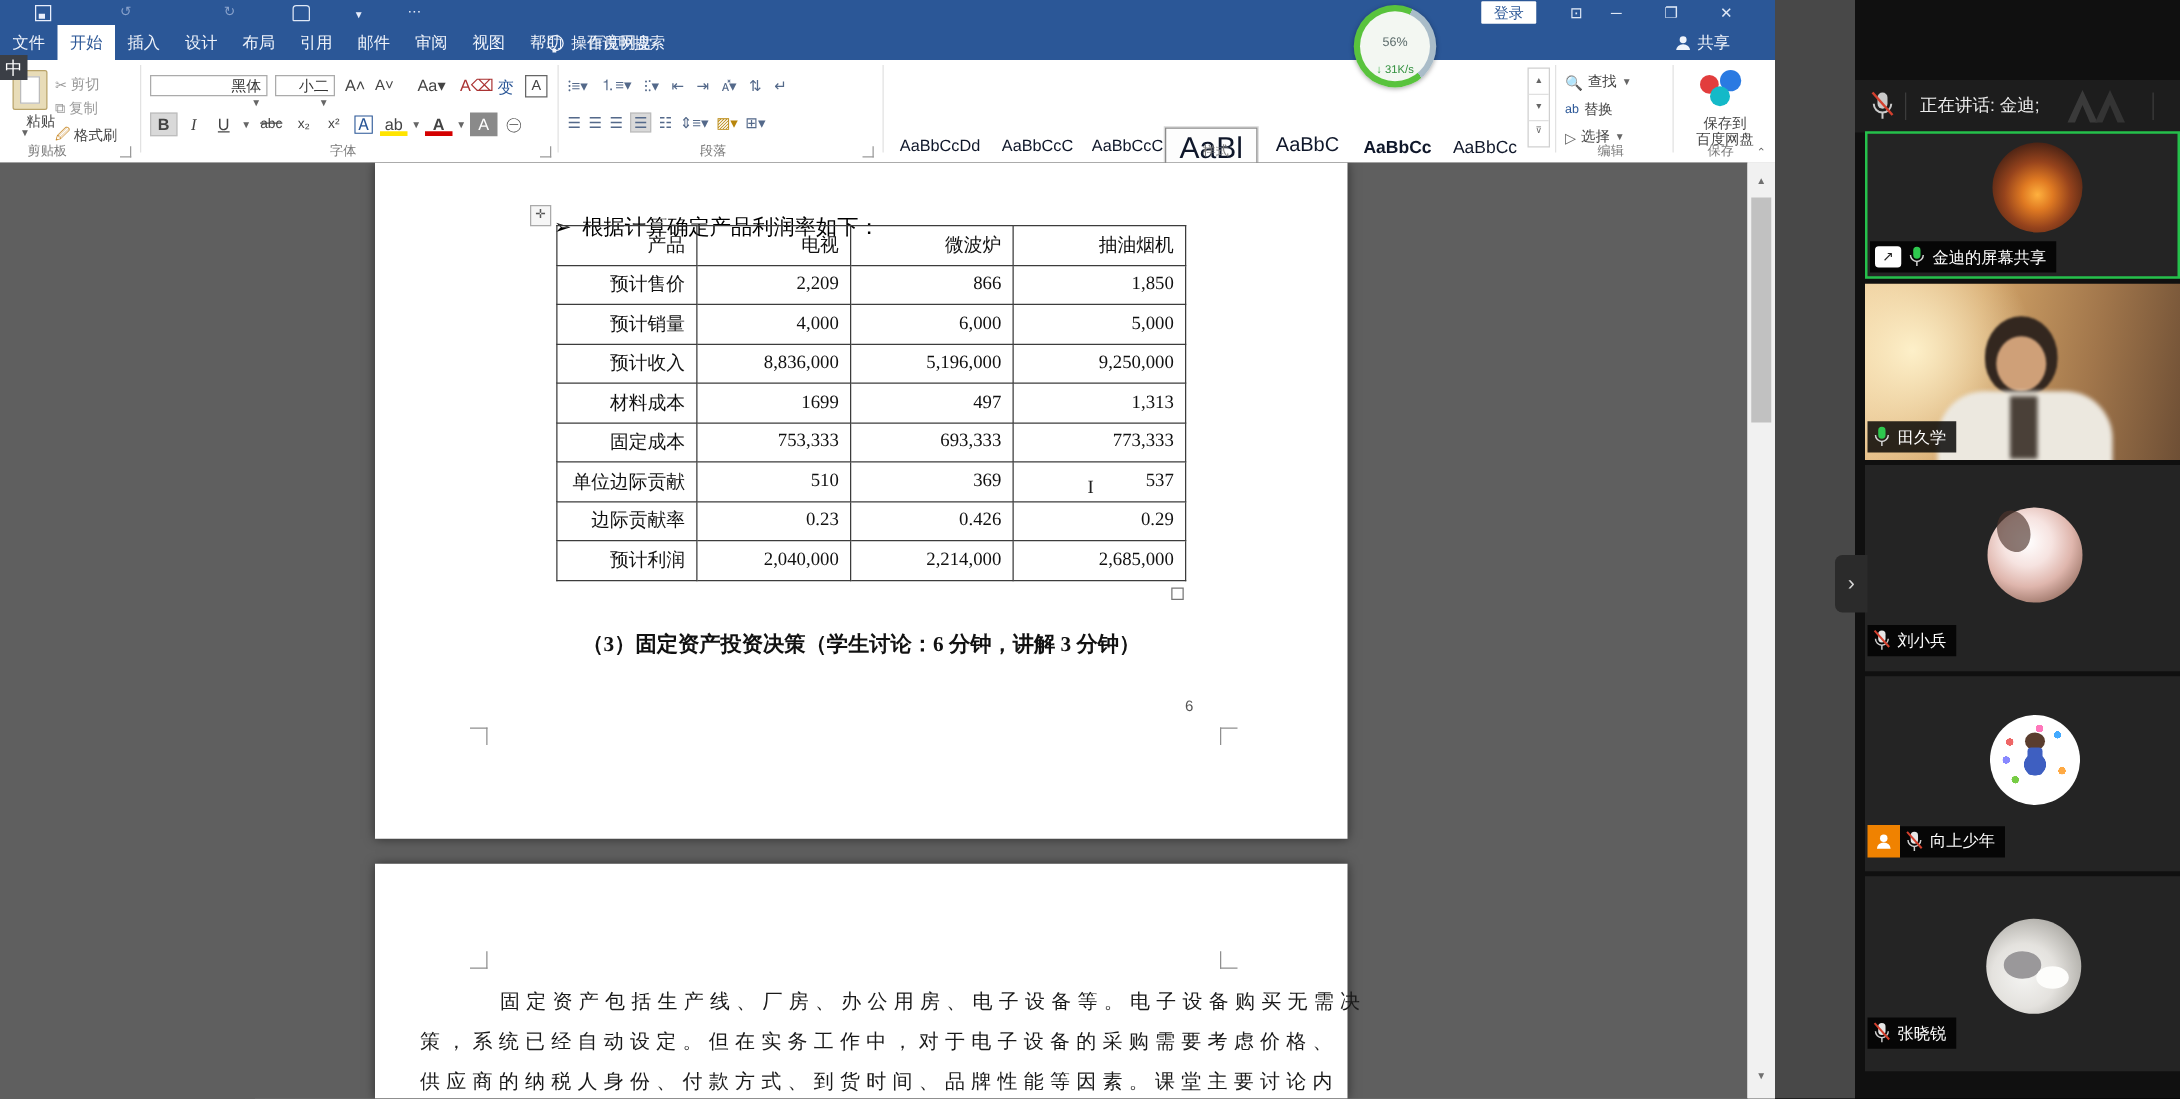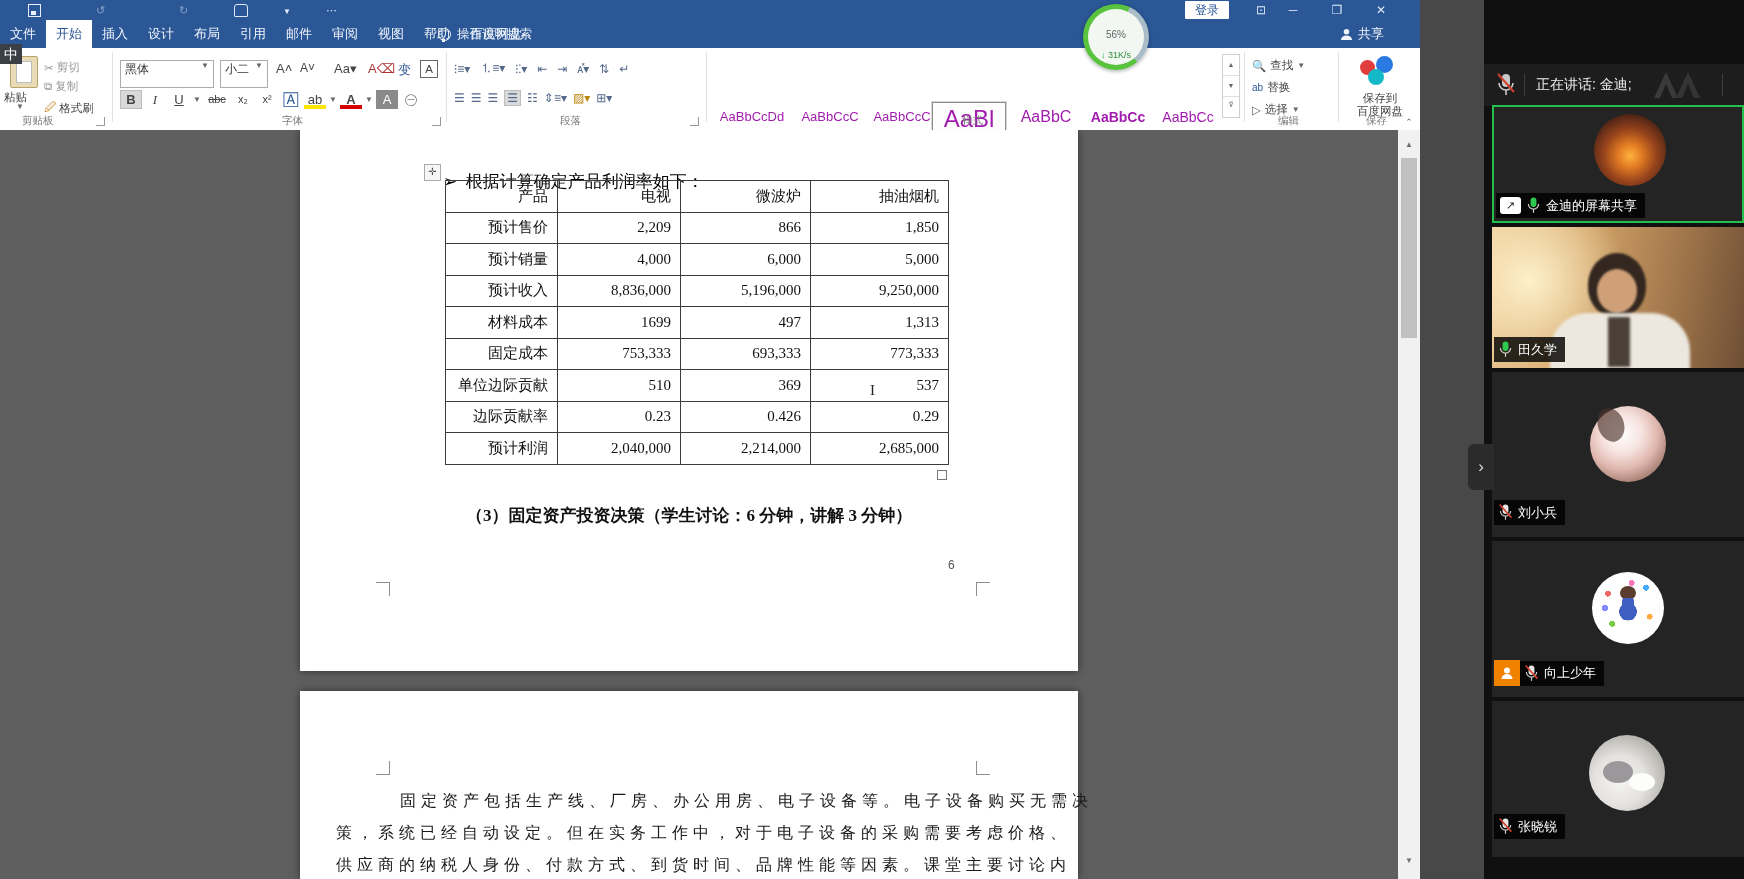--- a/index.html
+++ b/index.html
@@ -18,26 +18,26 @@
   .winctl{color:#dfe8f6;font-size:12px;line-height:18px;text-align:center;width:26px;}
   .tab{color:#f0f4fb;font-size:13px;line-height:28px;padding:0 10px;white-space:nowrap;}
   .tab.active{background:#fff;color:#2b5797;}
   #ribbon{position:absolute;left:0;top:48px;width:1420px;height:82px;background:#fff;border-bottom:1px solid #cfcfcf;}
   .grp-sep{position:absolute;top:4px;width:1px;height:70px;background:#e2e2e2;}
   .grp-label{position:absolute;bottom:2px;font-size:10.5px;color:#7a7a7a;white-space:nowrap;}
   .launcher{position:absolute;bottom:4px;width:8px;height:8px;border-right:1px solid #9a9a9a;border-bottom:1px solid #9a9a9a;}
   .rbtn{font-size:11.5px;color:#444;white-space:nowrap;}
   .rbtn.dis{color:#9a9a9a;}
   .ricon{font-size:12px;color:#54698a;}
-  .combo{border:1px solid #ababab;background:#fff;font-size:12px;color:#333;display:flex;align-items:flex-start;
-         justify-content:space-between;padding:0 4px;height:28px;box-sizing:border-box;}
+  .combo{border:1px solid #ababab;background:#fff;font-size:12px;color:#333;display:flex;align-items:flex-end;
+         justify-content:space-between;padding:0 4px;height:17px;box-sizing:border-box;flex-direction:column;}
   .fmt{font-size:13px;color:#444;width:22px;text-align:center;line-height:19px;}
   .fmt.pressed{background:#d9d9d9;border:1px solid #bdbdbd;line-height:17px;box-sizing:border-box;}
   .chip{position:absolute;top:54px;width:72px;height:58px;text-align:center;}
-  .chip .prev{font-size:13px;color:#a21caf;line-height:30px;white-space:nowrap;}
+  .chip .prev{font-size:13px;color:#0f172a;line-height:30px;white-space:nowrap;}
   .chip .nm{font-size:10.5px;color:#555;white-space:nowrap;}
   .chip.sel{border:1px solid #8c8c8c;background:#fdfdfd;box-shadow:0 0 0 1px #d8d8d8;}
   .underl-y{box-shadow:inset 0 -4px 0 #ffe400;}
   .underl-r{box-shadow:inset 0 -4px 0 #d40000;}
 
   
   #netwidget{position:absolute;left:1083px;top:4px;width:66px;height:66px;border-radius:50%;
      background:conic-gradient(from 140deg,#59c33d 0 68%,#a9bcc8 68% 100%);box-shadow:0 1px 4px rgba(0,0,0,.35);z-index:60;}
   #netwidget .inner{position:absolute;left:5px;top:5px;width:56px;height:56px;border-radius:50%;background:#f3f7f2;text-align:center;}
   #netwidget .pct{font-size:21px;color:#5a6a6a;line-height:30px;margin-top:7px;}
@@ -130,21 +130,21 @@
     </div>
 
     <div class="abs" style="left:0;top:44px;width:22px;height:20px;background:#3b3f46;color:#fff;font-size:14px;
          text-align:center;line-height:20px;z-index:50;">中</div>
 
     <div id="ribbon">
 
       <div class="abs" style="left:10px;top:8px;width:26px;height:30px;border:1px solid #b9a369;background:#e8dcb8;border-radius:2px;">
         <div style="position:absolute;left:5px;top:4px;width:14px;height:20px;background:#fff;border:1px solid #bbb;"></div>
       </div>
-      <div class="abs rbtn" style="left:4px;top:42px;width:40px;text-align:left;">粘贴</div>
+      <div class="abs rbtn" style="left:4px;top:42px;width:40px;text-align:right;">粘贴</div>
       <div class="abs rbtn" style="left:16px;top:54px;font-size:8px;color:#666;">▼</div>
       <div class="abs rbtn dis flex" style="left:44px;top:12px;gap:3px;">
           <span>✂</span>
           <span>剪切</span>
         </div>
       <div class="abs rbtn dis flex" style="left:44px;top:31px;gap:3px;">
           <span>⧉</span>
           <span>复制</span>
         </div>
       <div class="abs rbtn flex" style="left:44px;top:51px;gap:3px;">
@@ -178,21 +178,21 @@
         <div class="fmt" style="font-size:11px;">x₂</div>
         <div class="fmt" style="font-size:11px;">x²</div>
         <div class="fmt" style="color:#2b5797;">🄰</div>
         <div class="fmt underl-y">ab</div>
         <div class="fmt" style="width:10px;font-size:8px;color:#666;">▼</div>
         <div class="fmt underl-r" style="font-weight:bold;">A</div>
         <div class="fmt" style="width:10px;font-size:8px;color:#666;">▼</div>
         <div class="fmt" style="background:#8a8a8a;color:#fff;">A</div>
         <div class="fmt">㊀</div>
       </div>
-      <div class="grp-label" style="left:282px;text-align:center;">字体</div>
+      <div class="grp-label" style="left:264px;text-align:center;">字体</div>
       <div class="launcher" style="left:432px;"></div>
       <div class="grp-sep" style="left:446px;"></div>
 
       <div class="abs flex" style="left:454px;top:12px;gap:10px;">
         <span class="ricon">⁝≡▾</span>
         <span class="ricon">⒈≡▾</span>
         <span class="ricon">⁝⁚▾</span>
         <span class="ricon">⇤</span>
         <span class="ricon">⇥</span>
         <span class="ricon">ᴀ̽▾</span>

